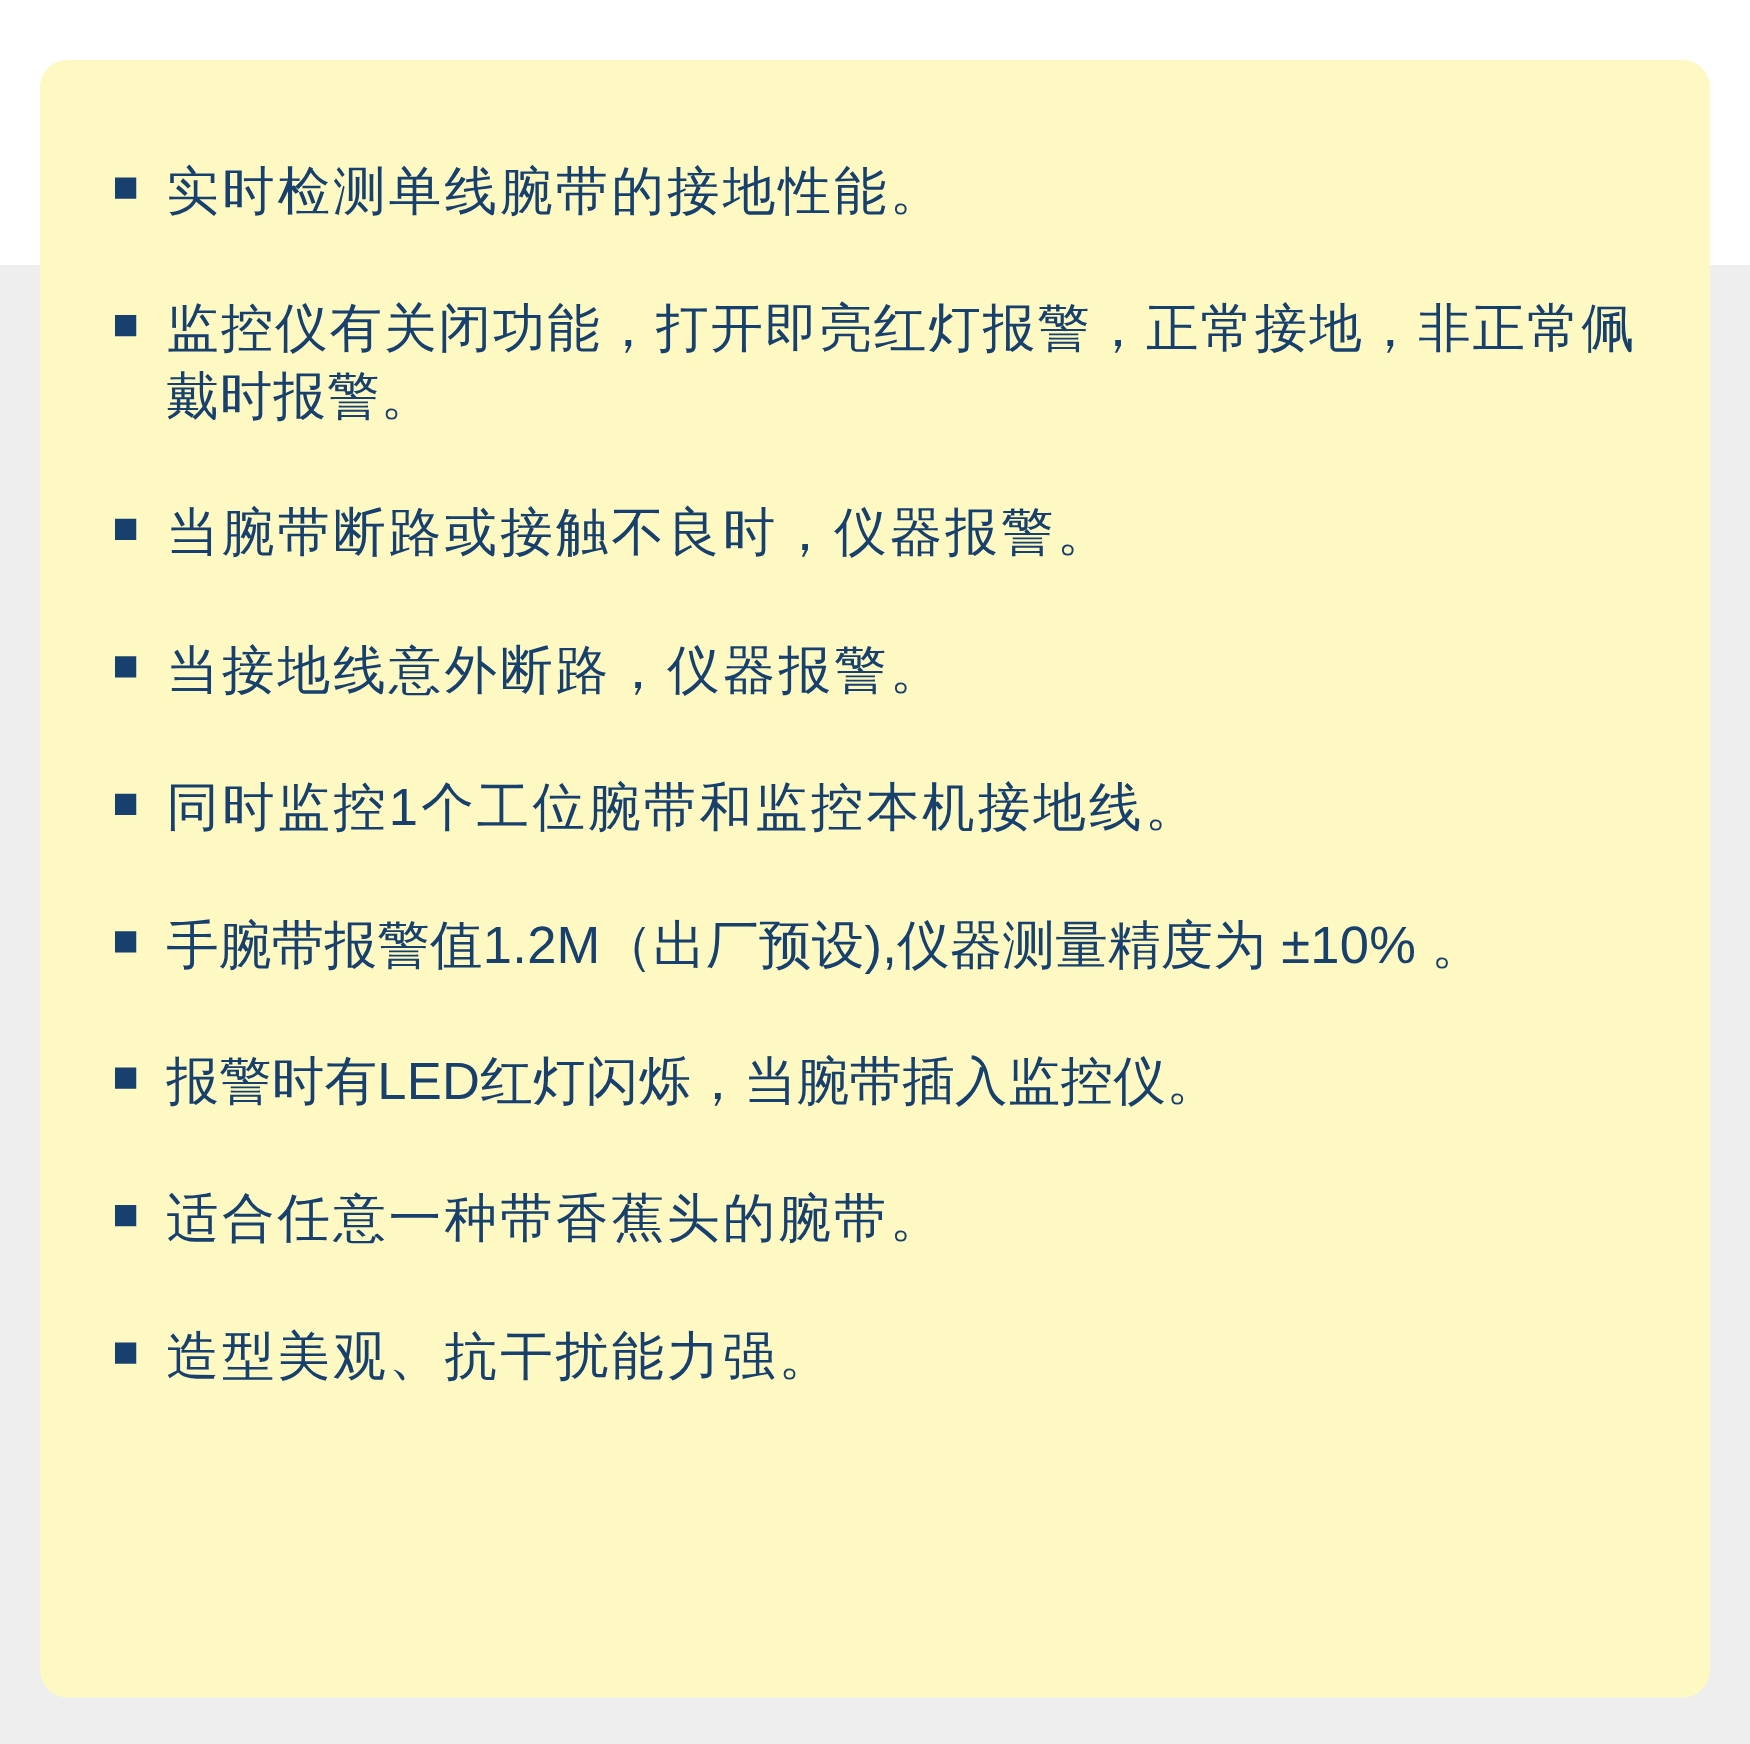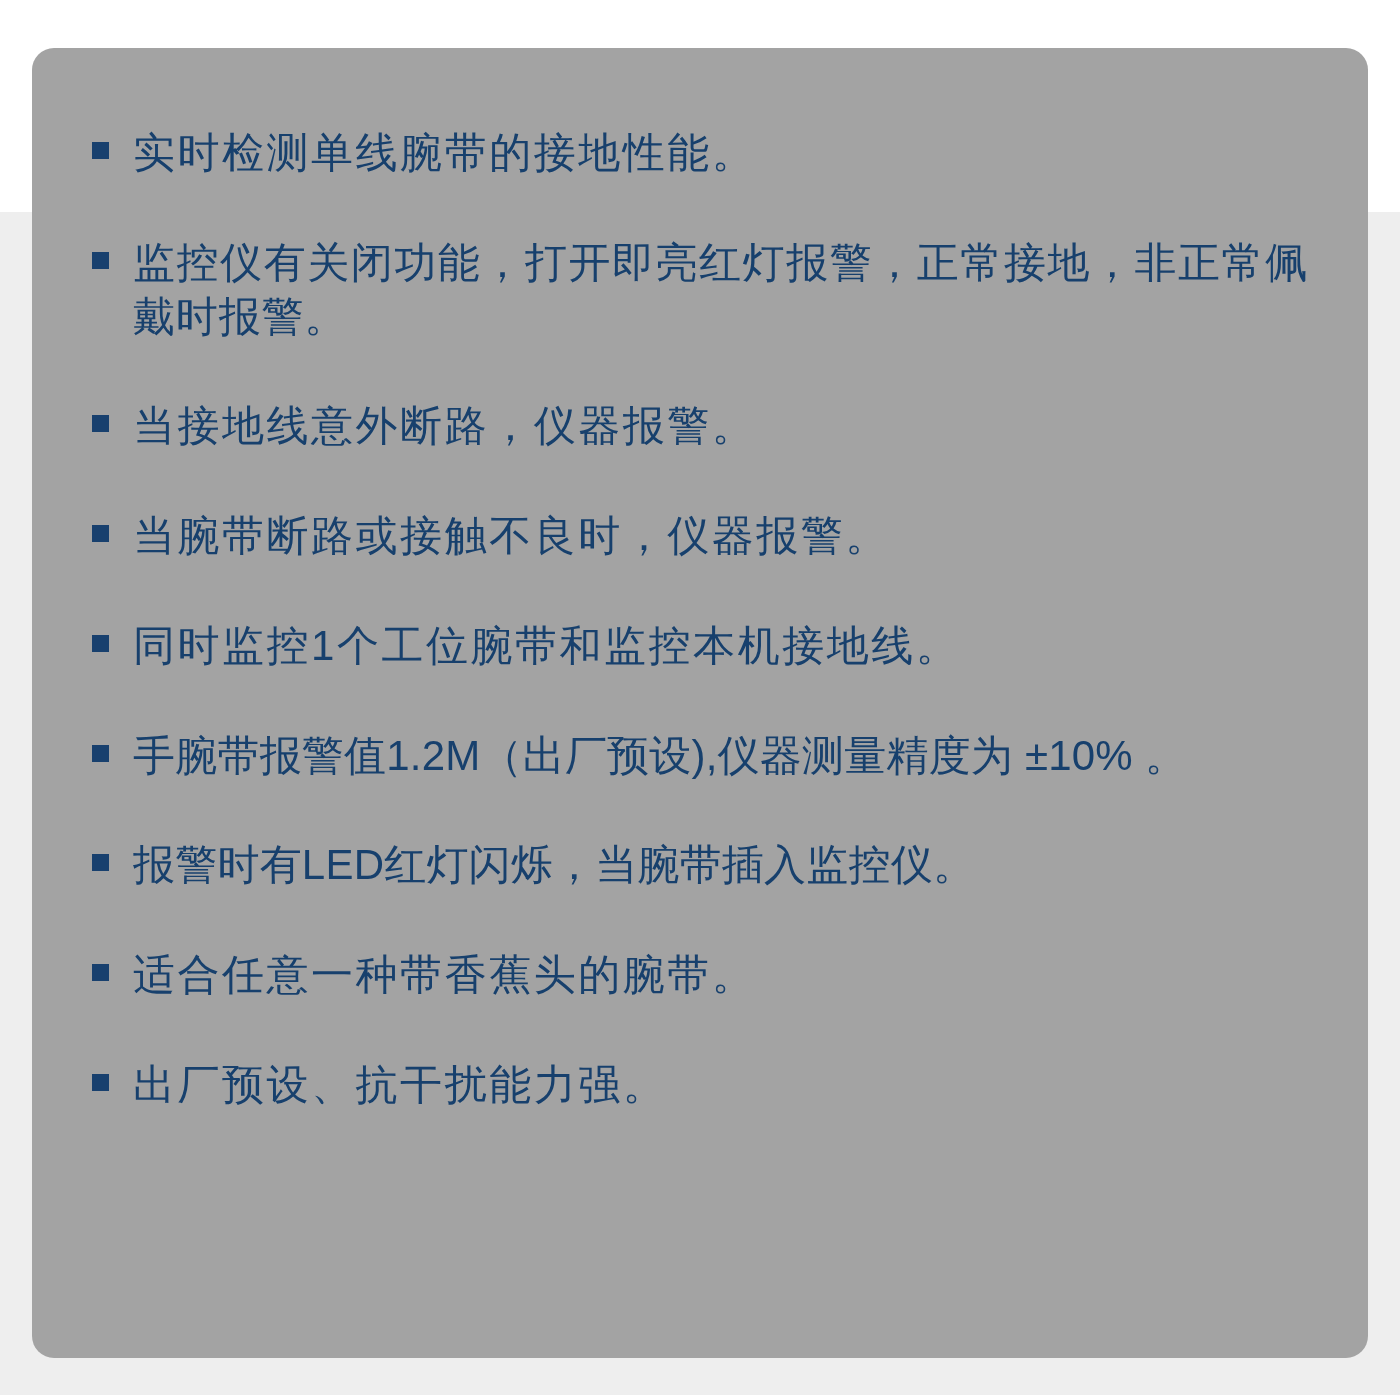--- a/index.html
+++ b/index.html
@@ -27,21 +27,21 @@
     width: 1400px;
     height: 212px;
     background: #ffffff;
   }
   .card {
     position: absolute;
     left: 32px;
     top: 48px;
     width: 1336px;
     height: 1310px;
-    background: #a3a3a3;
+    background: #fef9c3;
     border-radius: 22px;
     box-sizing: border-box;
     padding: 78px 60px 60px 60px;
   }
   .feature-list {
     list-style: none;
     margin: 0;
     padding: 0;
   }
   .feature-item {
@@ -87,41 +87,41 @@
       <li class="feature-item">
         <span class="bullet"></span>
         <span class="feature-text">实时检测单线腕带的接地性能。</span>
       </li>
       <li class="feature-item">
         <span class="bullet"></span>
         <span class="feature-text justify">监控仪有关闭功能，打开即亮红灯报警，正常接地，非正常佩戴时报警。</span>
       </li>
       <li class="feature-item">
         <span class="bullet"></span>
-        <span class="feature-text">当接地线意外断路，仪器报警。</span>
+        <span class="feature-text">当腕带断路或接触不良时，仪器报警。</span>
       </li>
       <li class="feature-item">
         <span class="bullet"></span>
-        <span class="feature-text">当腕带断路或接触不良时，仪器报警。</span>
+        <span class="feature-text">当接地线意外断路，仪器报警。</span>
       </li>
       <li class="feature-item">
         <span class="bullet"></span>
         <span class="feature-text">同时监控1个工位腕带和监控本机接地线。</span>
       </li>
       <li class="feature-item">
         <span class="bullet"></span>
         <span class="feature-text tight">手腕带报警值1.2M（出厂预设),仪器测量精度为 ±10% 。</span>
       </li>
       <li class="feature-item">
         <span class="bullet"></span>
         <span class="feature-text tight">报警时有LED红灯闪烁，当腕带插入监控仪。</span>
       </li>
       <li class="feature-item">
         <span class="bullet"></span>
         <span class="feature-text">适合任意一种带香蕉头的腕带。</span>
       </li>
       <li class="feature-item">
         <span class="bullet"></span>
-        <span class="feature-text">出厂预设、抗干扰能力强。</span>
+        <span class="feature-text">造型美观、抗干扰能力强。</span>
       </li>
     </ul>
   </div>
 </div>
 
 </body></html>

